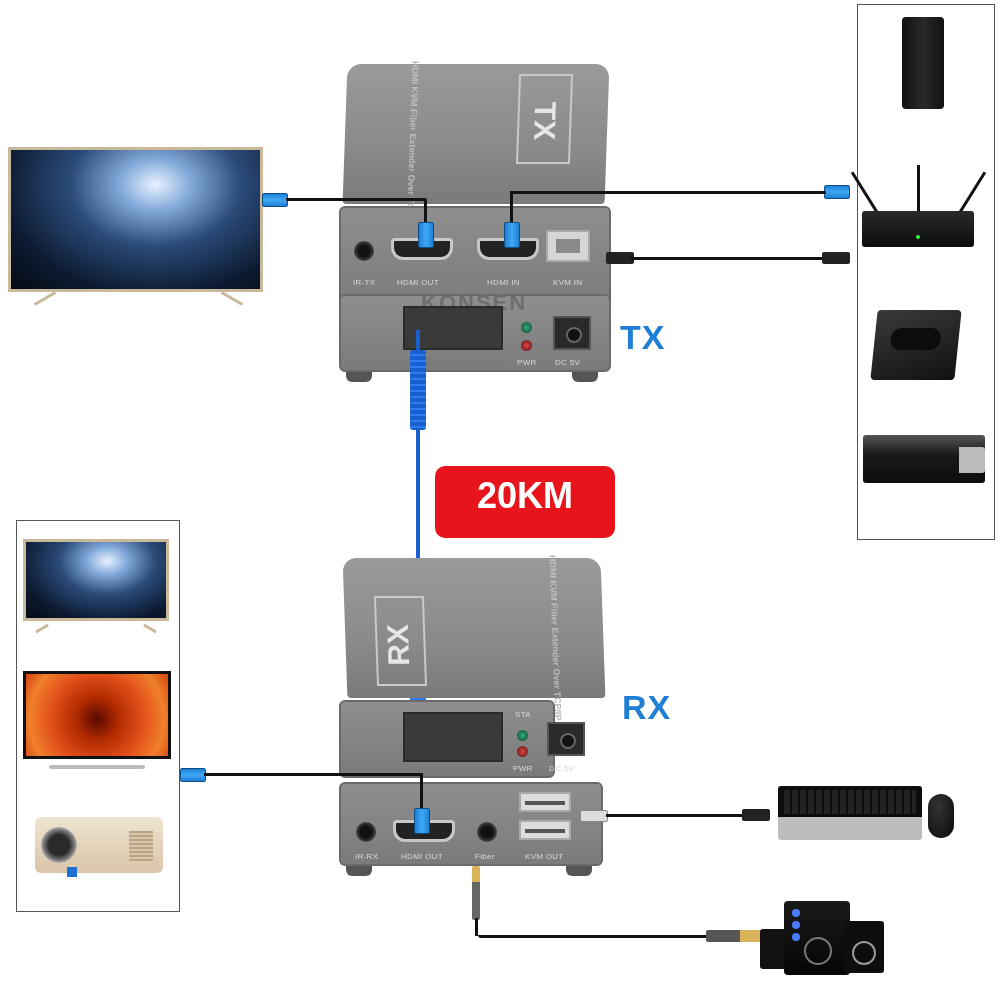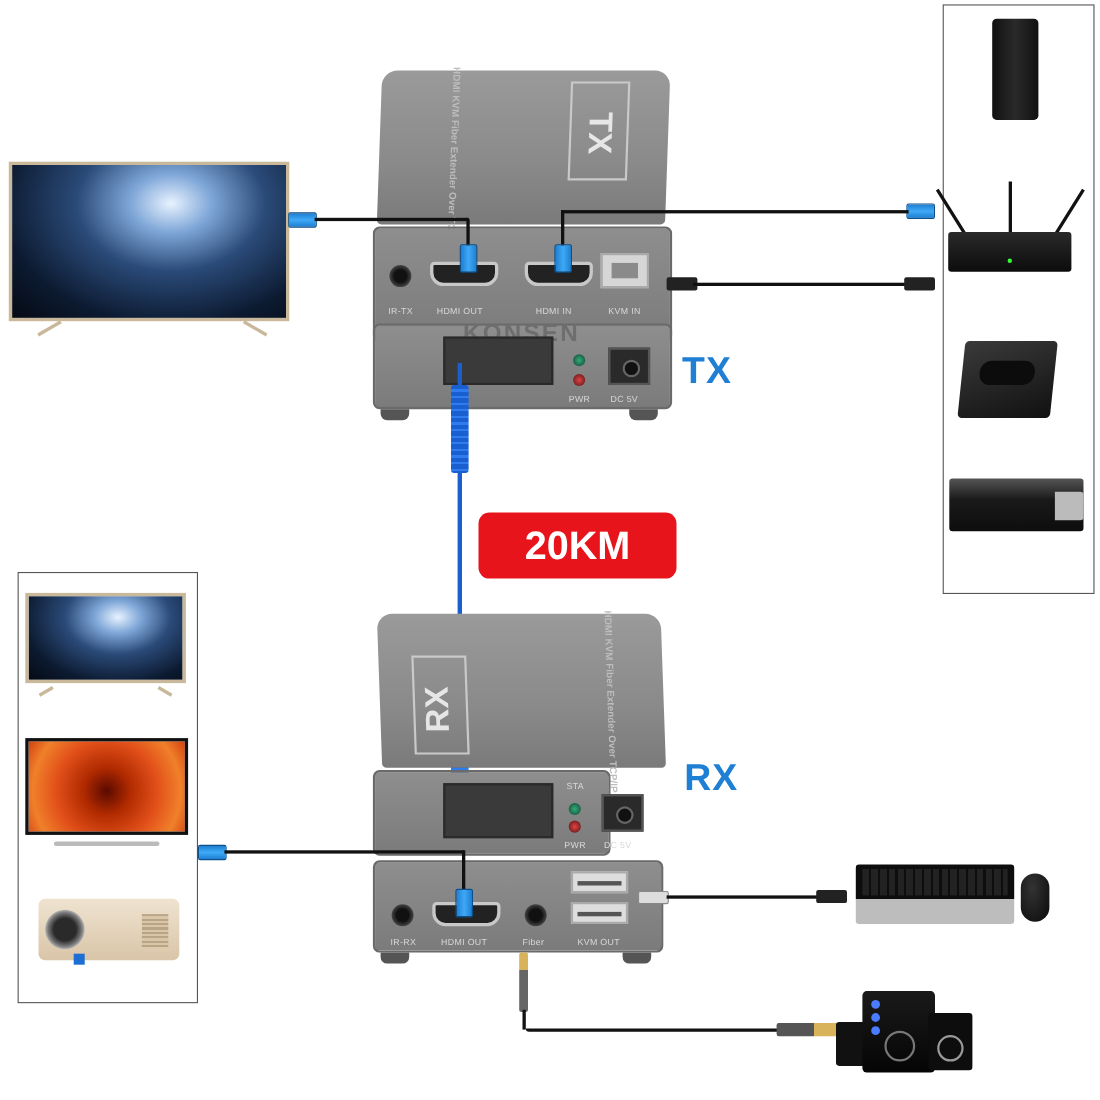--- a/index.html
+++ b/index.html
@@ -116,21 +116,21 @@
 <div class="hdmi-plug" style="left:504px;top:222px;"></div>
 
 <div class="usb-plug-h" style="left:606px;top:252px;"></div>
 <div class="cable" style="left:630px;top:257px;width:196px;height:3px;"></div>
 <div class="usb-plug-h" style="left:822px;top:252px;"></div>
 
 <div class="fiber" style="left:416px;top:330px;height:412px;"></div>
 <div class="abs" style="left:410px;top:350px;width:16px;height:80px;background:repeating-linear-gradient(180deg,#1a5fd0 0 4px,#2f7cf0 4px 6px);border-radius:3px;"></div>
 <div class="abs" style="left:410px;top:640px;width:16px;height:80px;background:repeating-linear-gradient(180deg,#1a5fd0 0 4px,#2f7cf0 4px 6px);border-radius:3px;"></div>
 
-<div class="distance-badge" style="left:435px;top:466px;width:180px;height:60px;">20KM</div>
+<div class="distance-badge" style="left:435px;top:466px;width:180px;height:72px;">20KM</div>
 
 <div class="unit-top" style="left:345px;top:558px;width:258px;height:140px;transform:skewX(2deg);">
   <div class="logo-box" style="left:30px;top:38px;width:50px;height:90px;"></div>
   <div class="logo-text" style="left:32px;top:70px;transform:rotate(-90deg);">RX</div>
   <div class="embossed" style="left:140px;top:62px;transform:rotate(90deg);transform-origin:center;width:140px;">HDMI KVM Fiber Extender Over TCP/IP</div>
 </div>
 
 <div class="panel" style="left:339px;top:700px;width:216px;height:78px;">
   <div class="fiber-port" style="left:62px;top:10px;width:100px;height:50px;"></div>
   <div class="port-label" style="left:174px;top:8px;">STA</div>

